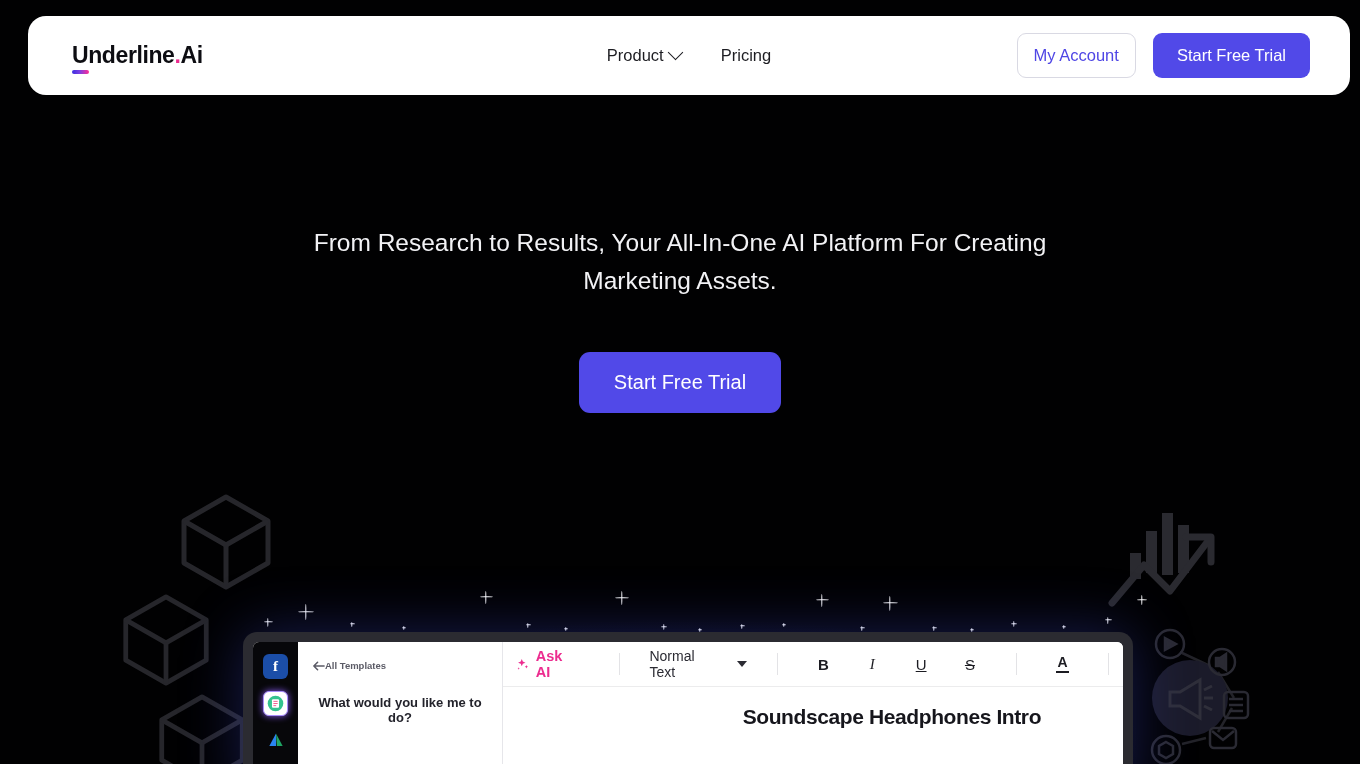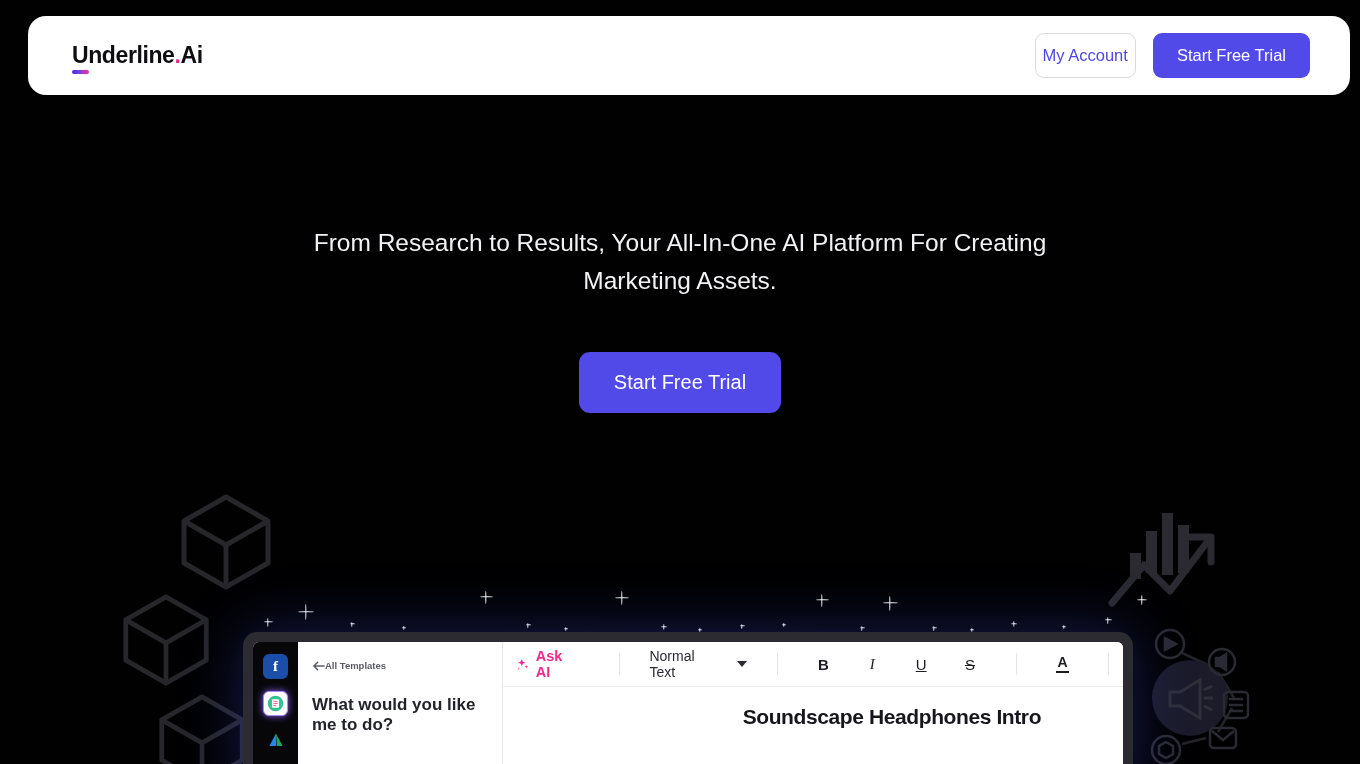--- a/index.html
+++ b/index.html
@@ -79,21 +79,21 @@
     align-items: center;
     gap: 17px;
   }
   .btn-outline {
     border: 1.3px solid #d9d9e3;
     border-radius: 9px;
     background: #fff;
     color: #4f46e5;
     font-size: 16.5px;
     font-weight: 400;
-    padding: 12px 7px;
+    padding: 12px 16px;
     cursor: pointer;
     white-space: nowrap;
     font-family: "Liberation Sans", sans-serif;
   }
   .btn-solid {
     border: none;
     border-radius: 9px;
     background: #5149e8;
     color: #ffffff;
     font-size: 16.5px;
@@ -220,21 +220,21 @@
     display:flex; align-items:center; 
     font-size: 9.5px; font-weight:700; color:#5b5b66;
   }
   .gen-row { display:flex; align-items:center; gap:11px; margin-top:13px; }
   .gen-circle {
     width: 28px; height:28px; border-radius:50%;
     background: #34c38f;
     display:flex; align-items:center; justify-content:center;
   }
   .gen-title { font-size: 18.5px; font-weight:700; color:#16161c; letter-spacing:-0.3px; }
-  .gen-q { margin-top: 24px; font-size: 17px; font-weight:700; color:#23232b; }
+  .gen-q { margin-top: 24px; font-size: 13px; font-weight:700; color:#23232b;text-align:center; }
 
   .app-main { flex: 1; background:#fff; display:flex; flex-direction:column; }
   .toolbar {
     height: 45px;
     display:flex; align-items:center; gap:17px;
     padding: 0 12px;
     border-bottom: 1px solid #ececed;
   }
   .ask-ai { display:flex; align-items:center; gap:6px; color:#ec2c8f; font-weight:700; font-size:14.5px; padding-right:14px; }
   .tb-sep { width:1px; height:22px; background:#e3e3e6; margin: 0 13px; }
@@ -346,20 +346,29 @@
     <div class="logo">
       <span class="u-wrap">
         <span>U</span>
         <span class="bar"></span>
       </span>
         <span>nderline</span>
         <span class="dot">.</span>
         <span>Ai</span>
     </div>
 
+    <div class="nav-center">
+      <div class="nav-link">
+        <span>Product</span>
+        <span class="chev"></span>
+      </div>
+      <div class="nav-link">
+        <span>Pricing</span>
+      </div>
+    </div>
 
     <div class="header-actions">
       <button class="btn-outline">My Account</button>
       <button class="btn-solid">Start Free Trial</button>
     </div>
   </div>
 
   <div class="hero">
     <p class="sub">From Research to Results, Your All-In-One AI Platform For Creating Marketing Assets.</p>
     <div>

